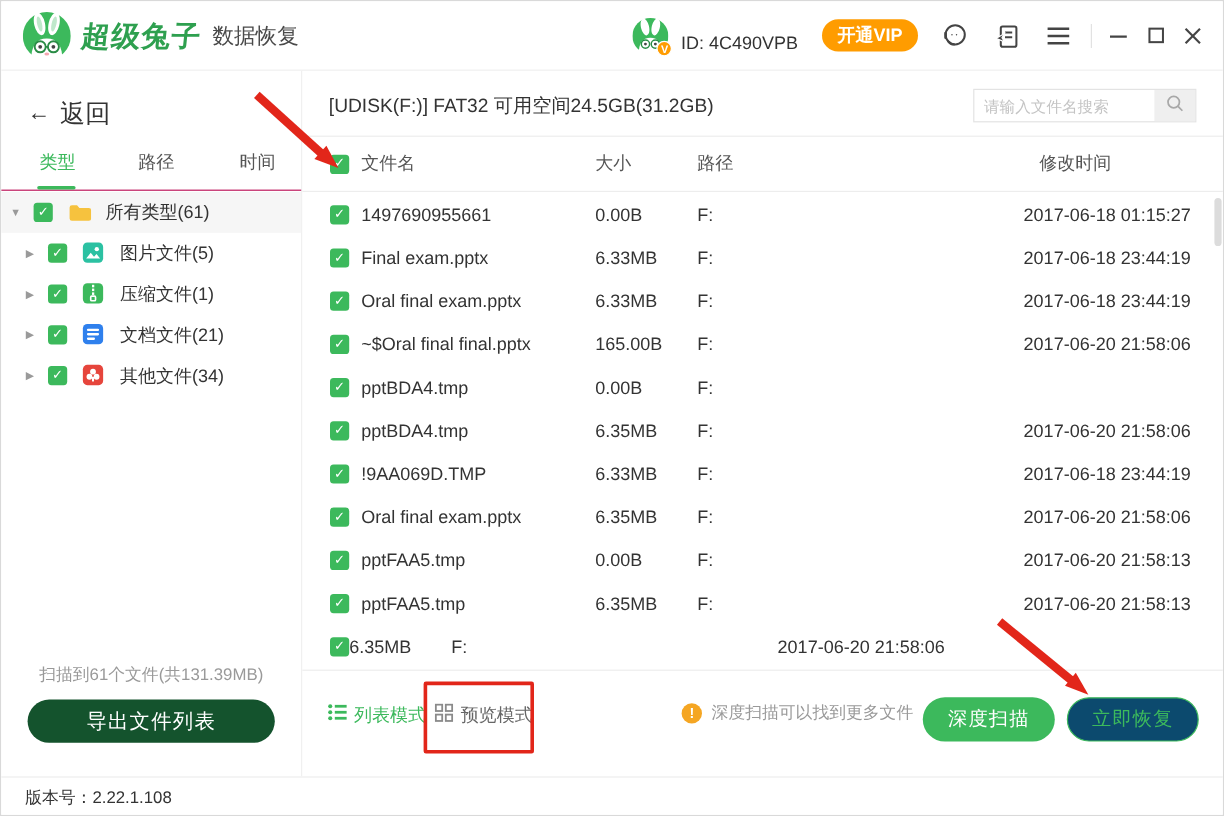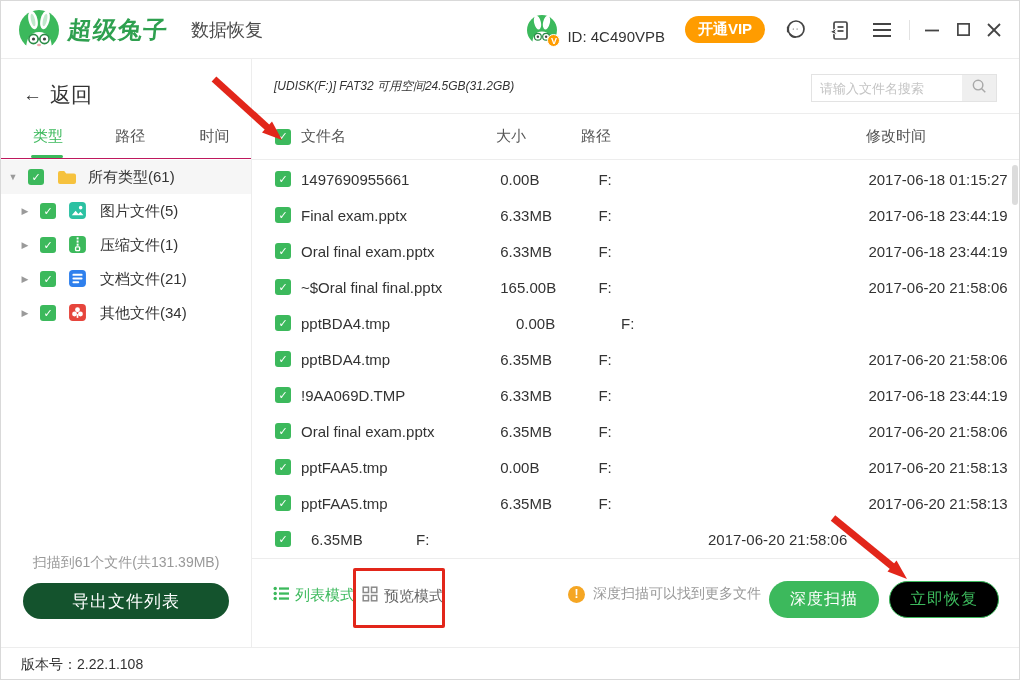--- a/index.html
+++ b/index.html
@@ -6,21 +6,21 @@
   body { font-family:"Liberation Sans","DejaVu Sans",sans-serif; background:#fff; }
   .window { position:relative; width:1020px; height:680px; background:#fff; overflow:hidden;
             border:1px solid #d9d9d9; }
 
   
   .titlebar { position:absolute; left:0; top:0; width:100%; height:58px; background:#fff;
               border-bottom:1px solid #ededed; display:flex; align-items:center; }
   .logo-wrap { margin-left:18px; width:40px; height:40px; flex:0 0 auto; }
   .app-title { margin-left:9px; font-size:24px; font-weight:bold; color:#2ea04f;
                transform:skewX(-6deg); letter-spacing:1px; }
-  .app-subtitle { margin-left:23px; font-size:18px; color:#4a4a4a; }
+  .app-subtitle { margin-left:9px; font-size:18px; color:#4a4a4a; }
   .tb-right { margin-left:auto; display:flex; align-items:center; padding-right:16px; }
   .avatar-wrap { position:relative; width:30px; height:30px; }
   .v-badge { position:absolute; right:-3px; bottom:-2px; width:13px; height:13px; border-radius:50%;
              background:#ff9c00; color:#fff; font-size:9px; font-weight:bold; text-align:center;
              line-height:13px; border:1px solid #fff; }
   .uid { margin-left:10px; font-size:15px; color:#333;margin-top:13px; }
   .vip-btn { margin-left:20px; width:80px; height:27px; border-radius:14px; background:#ff9c00;
              color:#fff; font-size:15px; font-weight:bold; display:flex; align-items:center;
              justify-content:center; cursor:pointer; }
   .tb-icon { margin-left:19px; width:24px; height:24px; display:flex; align-items:center; justify-content:center; cursor:pointer; }
@@ -55,42 +55,42 @@
   .tree-label { margin-left:12px; font-size:15px; color:#333; white-space:nowrap; }
   .scan-summary { position:absolute; left:0; top:495px; width:100%; text-align:center;
                   font-size:14px; color:#999; }
   .export-btn { position:absolute; left:22px; top:524px; width:206px; height:36px; border-radius:18px;
                 background:#14532d; color:#fff; font-size:17px; display:flex; align-items:center;
                 justify-content:center; cursor:pointer; letter-spacing:1px; }
 
   
   .main { position:absolute; left:251px; top:58px; width:769px; height:588px; background:#fff; }
   .main-topbar { position:absolute; left:0; top:0; width:100%; height:55px; border-bottom:1px solid #ededed; }
-  .drive-info { position:absolute; left:22px; top:19px; font-size:12px; color:#333;font-style:italic; }
+  .drive-info { position:absolute; left:22px; top:19px; font-size:16px; color:#333; }
   .search-box { position:absolute; right:24px; top:15px; width:186px; height:28px;
                 border:1px solid #e3e3e3; display:flex; align-items:center; background:#fff; }
   .search-input { flex:1; border:none; outline:none; padding:0 8px; font-size:13px; color:#333;
                   font-family:inherit; background:transparent; min-width:0; }
   .search-input::placeholder { color:#c4c4c4; }
   .search-btn { width:34px; height:100%; background:#efefef; display:flex; align-items:center;
                 justify-content:center; cursor:pointer; }
 
   .thead { position:absolute; left:0; top:55px; width:100%; height:46px; display:flex;
            align-items:center; border-bottom:1px solid #ededed; }
   .thead .cb { margin-left:23px; }
   .th { font-size:15px; color:#555; }
   .th.name { margin-left:10px; width:195px; }
   .th.size { width:85px; }
   .th.path { width:272px; }
   .th.time { padding-left:13px; }
 
   .tbody { position:absolute; left:0; top:102px; width:100%; }
   .frow { display:flex; align-items:center; height:36px; cursor:default; }
   .frow .cb { margin-left:23px; }
-  .cell { font-size:15px; color:#333; white-space:nowrap; overflow:hidden;margin-left:20px; }
+  .cell { font-size:15px; color:#333; white-space:nowrap; overflow:hidden; }
   .cell.name { margin-left:10px; width:195px; }
   .cell.size { width:85px; }
   .cell.path { width:272px; }
   .cell.time { width:166px; }
 
   .scroll-thumb { position:absolute; right:3px; top:106px; width:6px; height:40px;
                   background:#dcdcdc; border-radius:3px; cursor:pointer; }
 
   .bottom-bar { position:absolute; left:0; top:499px; width:100%; height:68px;
                 border-top:1px solid #ededed; }
@@ -101,21 +101,21 @@
   .mode-list .mode-label { color:#3cb95c; }
   .mode-preview .mode-label { color:#666; }
   .hint-wrap { position:absolute; left:316px; top:26px; display:flex; align-items:center; }
   .warn-ic { width:17px; height:17px; border-radius:50%; background:#f5a623; color:#fff;
              font-size:12px; font-weight:bold; text-align:center; line-height:17px; }
   .hint-text { margin-left:8px; font-size:14px; color:#999; }
   .pill-btn { position:absolute; top:22px; width:110px; height:37px; border-radius:19px;
               font-size:16px; display:flex; align-items:center; justify-content:center;
               cursor:pointer; letter-spacing:1px; }
   .deep-scan { left:517px; background:#3cb95c; color:#fff; }
-  .recover { left:637px; background:#000000; color:#3cb95c; border:1px solid #3cb95c; }
+  .recover { left:637px; background:#0c4a6e; color:#3cb95c; border:1px solid #3cb95c; }
 
   
   .statusbar { position:absolute; left:0; top:646px; width:100%; height:34px; background:#fff;
                border-top:1px solid #ededed; display:flex; align-items:center; }
   .version { margin-left:20px; font-size:14px; color:#333; }
 
   
   .anno-layer { position:absolute; left:0; top:0; width:1020px; height:680px; pointer-events:none; z-index:50; }
   .anno-rect { position:absolute; left:352px; top:567px; width:92px; height:60px;
                border:3px solid #e2261a; border-radius:2px; pointer-events:none; z-index:50; }

